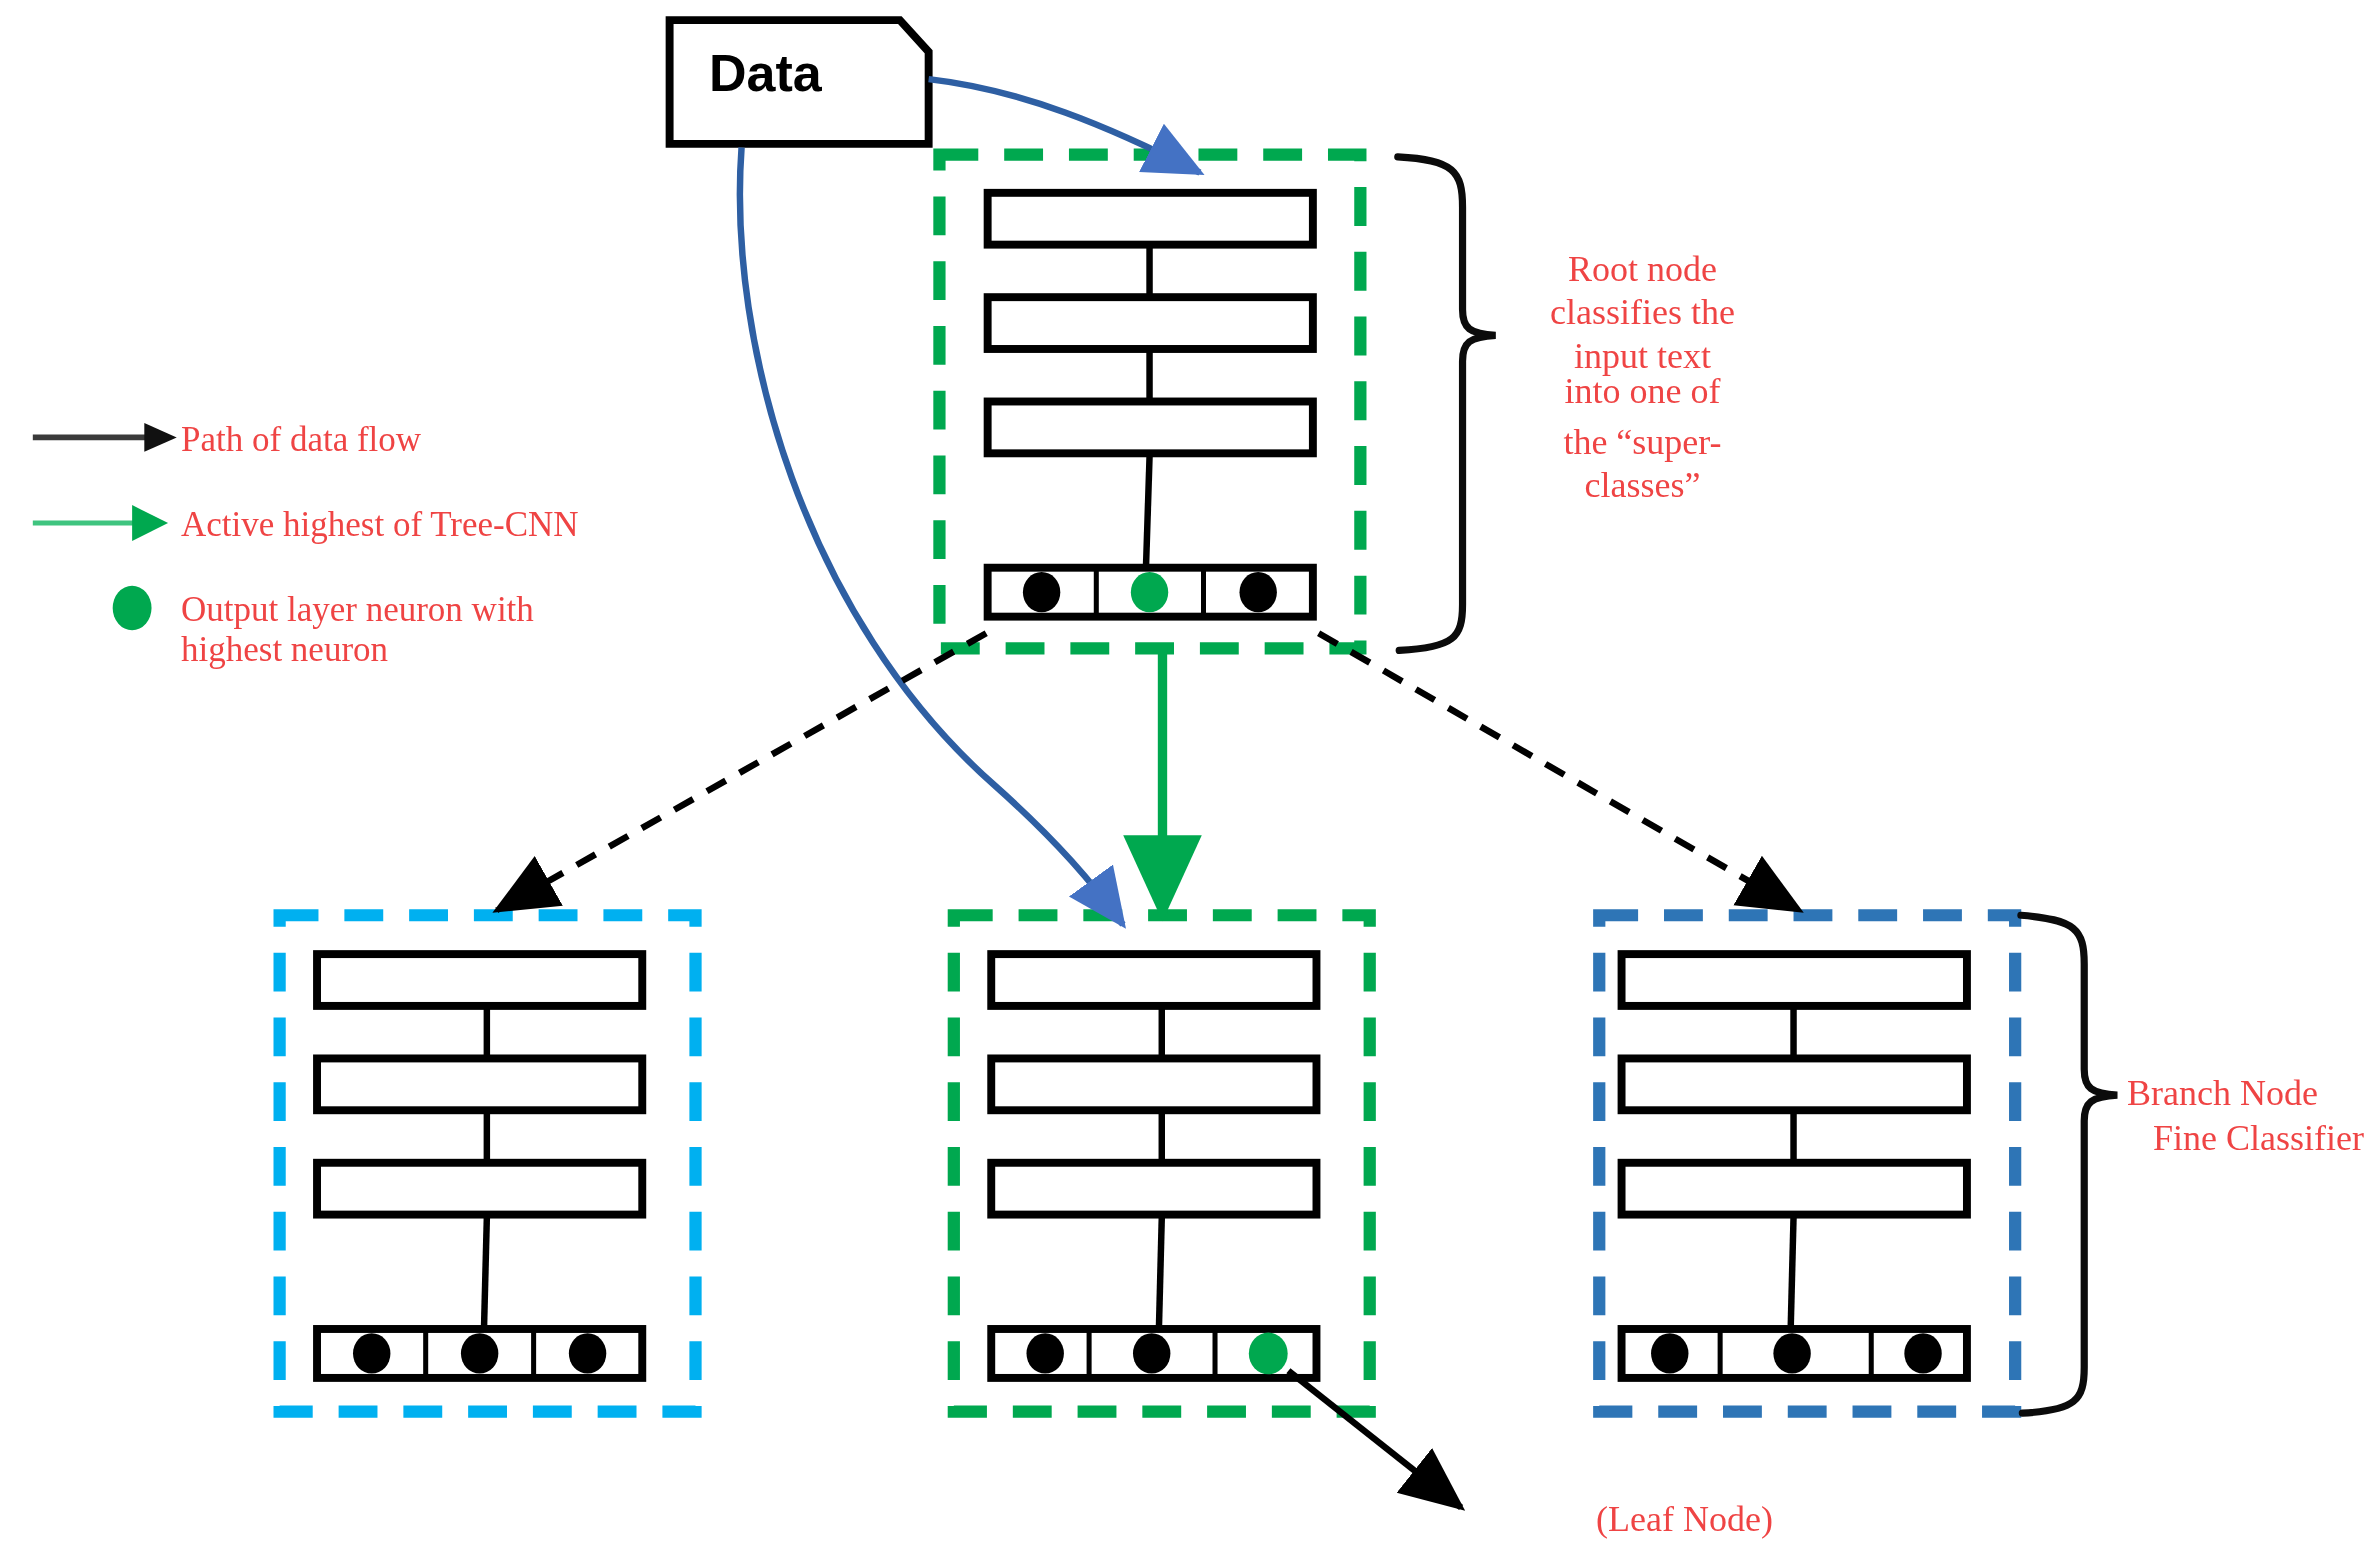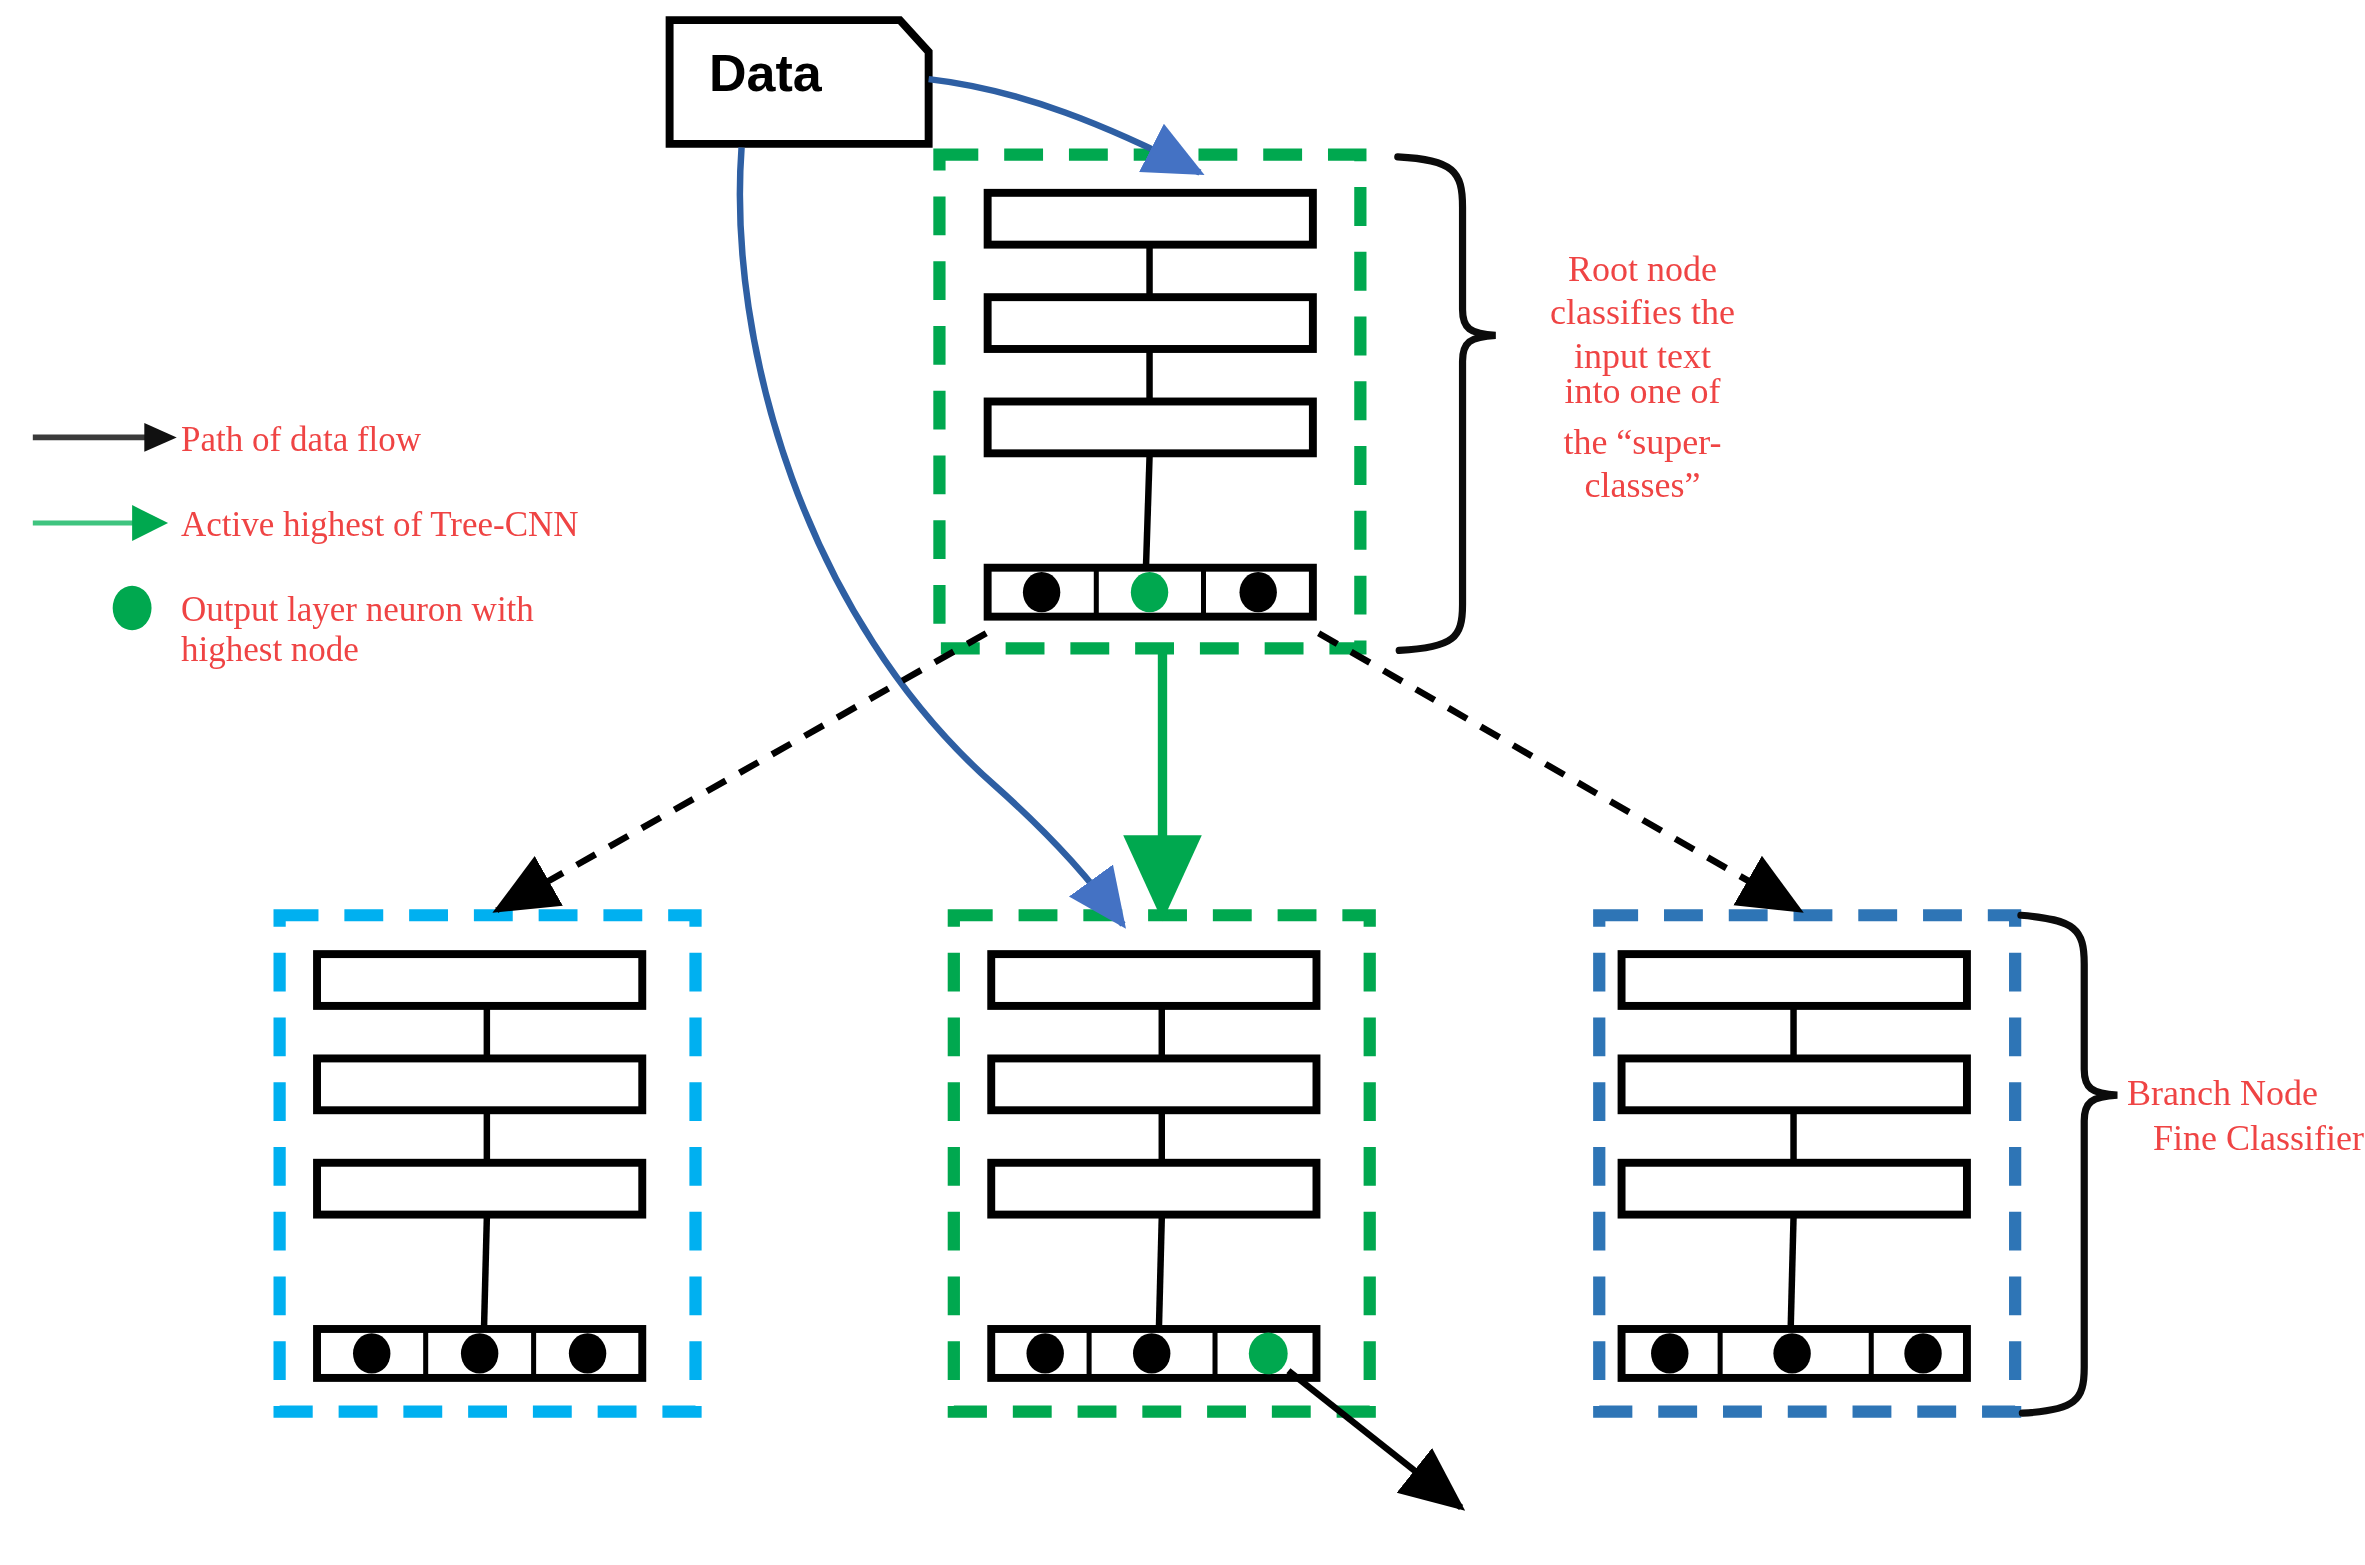--- a/index.html
+++ b/index.html
@@ -208,27 +208,28 @@
     </g>
   </svg>
 
   <div class="data-label" style="left:709px; top:43px;">Data</div>
 
   <div class="txt legend-label" style="left:181px; top:419px;">Path of data flow</div>
 
   <div class="txt legend-label" style="left:181px; top:504px;">Active highest of Tree-CNN</div>
 
   <div class="txt legend-label" style="left:181px; top:589px;">Output layer neuron with</div>
-  <div class="txt legend-label" style="left:181px; top:629px;">highest node</div>
+  <div class="txt legend-label" style="left:181px; top:629px;">highest neuron</div>
 
   <div class="txt annot" style="left:1524px; top:248px; width:237px;">Root node</div>
   <div class="txt annot" style="left:1524px; top:291px; width:237px;">classifies the</div>
   <div class="txt annot" style="left:1524px; top:335px; width:237px;">input text</div>
   <div class="txt annot" style="left:1524px; top:370px; width:237px;">into one of</div>
   <div class="txt annot" style="left:1524px; top:421px; width:237px;">the “super-</div>
   <div class="txt annot" style="left:1524px; top:464px; width:237px;">classes”</div>
 
   <div class="txt annot" style="left:2127px; top:1072px; width:237px; text-align:left;">Branch Node</div>
   <div class="txt annot" style="left:2127px; top:1117px; width:237px; text-align:right;">Fine Classifier</div>
 
+  <div class="txt annot" style="left:1483px; top:1498px; width:403px; text-align:center;">(Leaf Node)</div>
 
 </div>
 
 
 </body></html>

